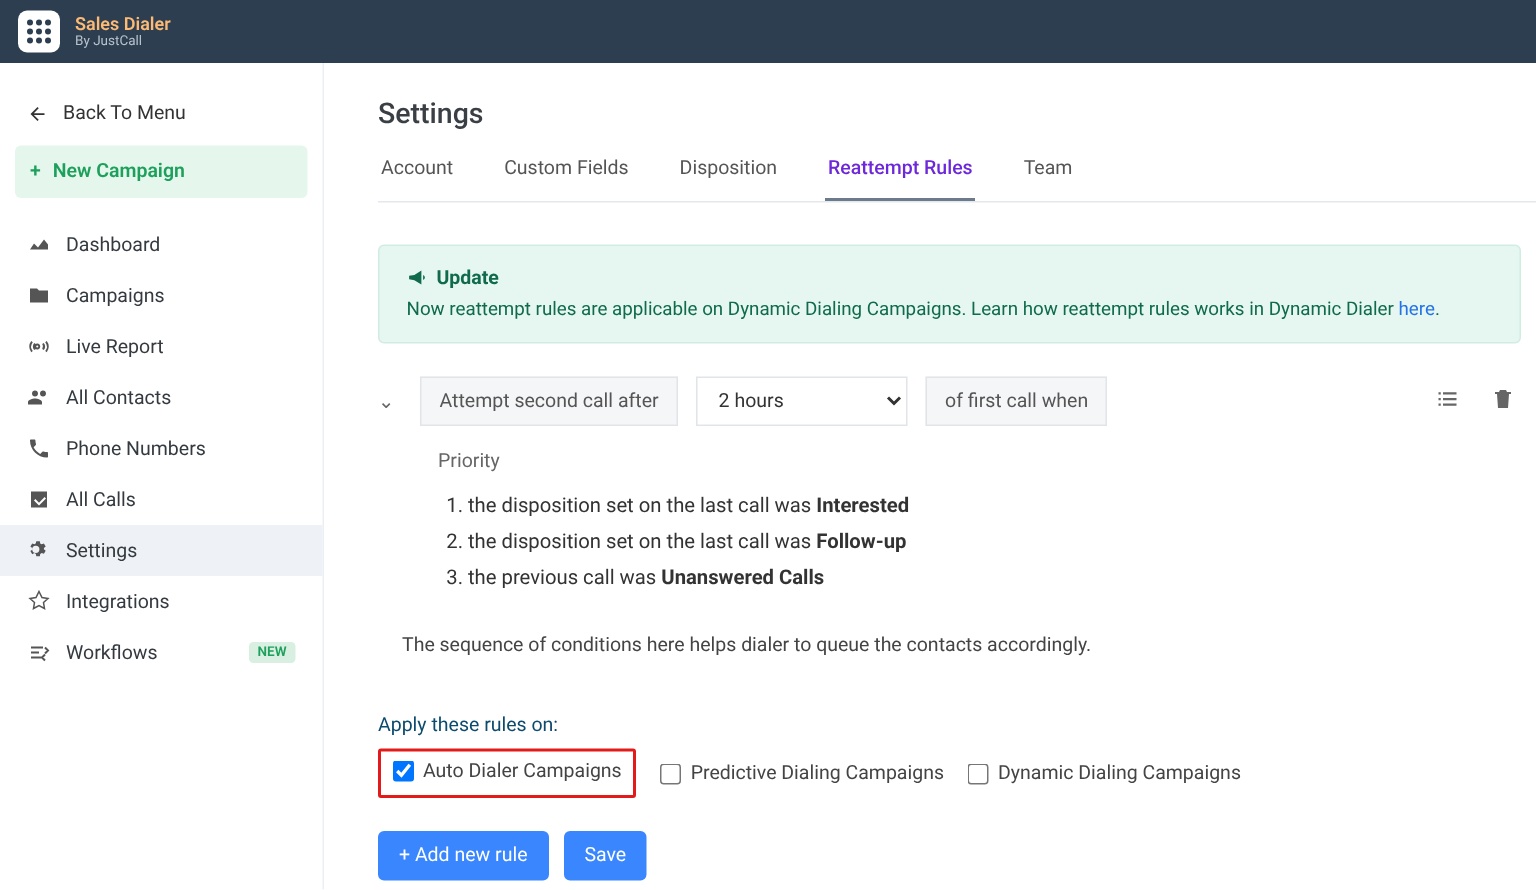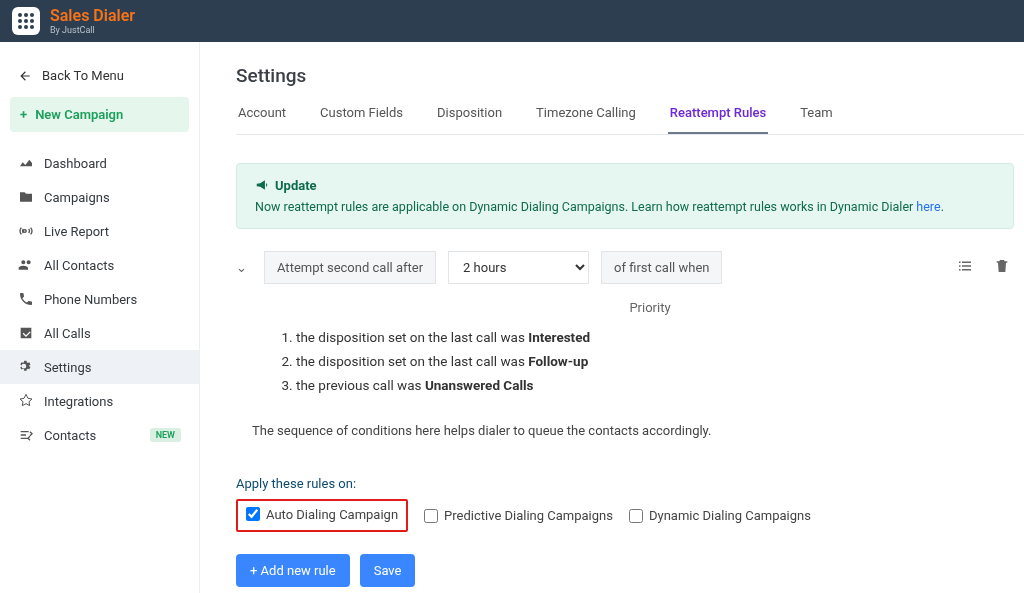--- a/index.html
+++ b/index.html
@@ -3,28 +3,28 @@
 <meta charset="utf-8">
 <style>
 * { margin: 0; padding: 0; box-sizing: border-box; font-family: -apple-system, BlinkMacSystemFont, "Segoe UI", Roboto, sans-serif; }
 body { width: 1024px; height: 593px; background: #fff; overflow: hidden; }
 
 
 .top-header { background: #2c3e50; height: 42px; display: flex; align-items: center; padding: 0 12px; }
 .logo-box { width: 28px; height: 28px; background: #fff; border-radius: 6px; display: grid; place-items: center; margin-right: 10px; }
 .logo-dots { display: grid; grid-template-columns: repeat(3, 4px); grid-template-rows: repeat(3, 4px); gap: 2px; }
 .logo-dots span { width: 4px; height: 4px; background: #2c3e50; border-radius: 50%; }
-.brand { color: #f97316; font-weight: 600; font-size: 16px; line-height: 1; }
+.brand { color: #fdba74; font-weight: 600; font-size: 12px; line-height: 1; }
 .brand-sub { color: #b9c2cc; font-size: 9px; font-weight: 400; margin-top: 1px; }
 
 
 .app { display: flex; height: calc(593px - 42px); }
 
 
-.sidebar { width: 200px; background: #fff; border-right: 1px solid #eceff2; display: flex; flex-direction: column; padding-top: 16px; }
+.sidebar { width: 216px; background: #fff; border-right: 1px solid #eceff2; display: flex; flex-direction: column; padding-top: 16px; }
 .back-row { display: flex; align-items: center; gap: 10px; padding: 10px 18px 14px; font-size: 13px; color: #333; cursor: pointer; }
 .new-camp { margin: 0 10px 14px; background: #e5f6ed; color: #1da05b; border: none; padding: 10px 10px; font-size: 13px; border-radius: 4px; display: flex; align-items: center; gap: 8px; cursor: pointer; font-weight: 600; }
 .nav-item { display: flex; align-items: center; gap: 10px; padding: 9px 18px; font-size: 13px; color: #343a40; cursor: pointer; }
 .nav-item.active { background: #eef2f7; }
 .nav-item svg { width: 16px; height: 16px; flex: 0 0 16px; fill: #555; }
 .nav-badge { margin-left: auto; background: #d8efe1; color: #1da05b; font-size: 9px; padding: 2px 6px; border-radius: 3px; font-weight: 600; }
 
 
 .main { flex: 1; background: #fff; overflow-y: auto; padding: 22px 0 0 36px; }
 .page-title { font-size: 19px; font-weight: 500; color: #3a3f46; margin-bottom: 18px; }
@@ -40,21 +40,21 @@
 
 
 .rule-row { display: flex; align-items: center; gap: 12px; margin-bottom: 16px; margin-right: 10px; }
 .chev { width: 16px; font-size: 13px; color: #666; cursor: pointer; }
 .box-label { background: #f5f6f8; border: 1px solid #e1e4e8; padding: 8px 12px; font-size: 13px; color: #555; }
 .select-hours { border: 1px solid #e1e4e8; padding: 7px 10px; font-size: 13px; color: #333; background: #fff; width: 141px; }
 .icon-btn { background: none; border: none; cursor: pointer; color: #666; padding: 4px; }
 
 
 .priority-block { padding-left: 40px; margin-bottom: 20px; }
-.priority-label { font-size: 13px; color: #666; margin-bottom: 10px; text-align: center; }
+.priority-label { font-size: 13px; color: #666; margin-bottom: 10px; }
 .priority-block ol { padding-left: 20px; }
 .priority-block li { font-size: 13.5px; color: #333; padding: 4px 0; }
 .priority-block li b { font-weight: 700; }
 
 .seq-note { font-size: 13px; color: #444; padding: 6px 0 28px 16px; }
 
 
 .apply-block { margin-top: 10px; }
 .apply-label { font-size: 13px; color: #0c4a6e; margin-bottom: 8px; }
 .cb-row { display: flex; align-items: center; gap: 16px; }
@@ -150,33 +150,32 @@
     <div class="nav-item">
       <svg viewBox="0 0 24 24">
           <path d="M12 2l3 6 6 1-4.5 4 1 6-5.5-3-5.5 3 1-6L3 9l6-1z" fill="none" stroke="#555" stroke-width="1.5"></path>
         </svg>
       <span>Integrations</span>
     </div>
     <div class="nav-item">
       <svg viewBox="0 0 24 24">
           <path d="M4 7h12M4 12h8M4 17h12M18 7l3 3-3 3M18 14l-3 3 3 3" stroke="#555" stroke-width="2" fill="none"></path>
         </svg>
-      <span>Contacts</span>
+      <span>Workflows</span>
       <span class="nav-badge">NEW</span>
     </div>
   </aside>
 
   <main class="main">
     <h1 class="page-title">Settings</h1>
 
     <div class="tabs">
       <div class="tab">Account</div>
       <div class="tab">Custom Fields</div>
       <div class="tab">Disposition</div>
-      <div class="tab">Timezone Calling</div>
       <div class="tab active">Reattempt Rules</div>
       <div class="tab">Team</div>
     </div>
 
     <div class="notice">
       <div class="notice-title">
         <svg width="14" height="14" viewBox="0 0 24 24">
             <path fill="#0f6b4c" d="M3 10v4l6 1 8 5V4l-8 5-6 1zm18 2a3 3 0 00-2-2.8v5.6A3 3 0 0021 12z"></path>
           </svg>
         <span>Update</span>
@@ -216,21 +215,21 @@
     </div>
 
     <div class="seq-note">The sequence of conditions here helps dialer to queue the contacts accordingly.</div>
 
     <div class="apply-block">
       <div class="apply-label">Apply these rules on:</div>
       <div class="cb-row">
         <span class="highlight-box">
           <label class="cb">
             <input type="checkbox" checked="" style="">
-            <span>Auto Dialing Campaign</span>
+            <span>Auto Dialer Campaigns</span>
           </label>
         </span>
         <label class="cb">
           <input type="checkbox" style="">
           <span>Predictive Dialing Campaigns</span>
         </label>
         <label class="cb">
           <input type="checkbox" style="">
           <span>Dynamic Dialing Campaigns</span>
         </label>

